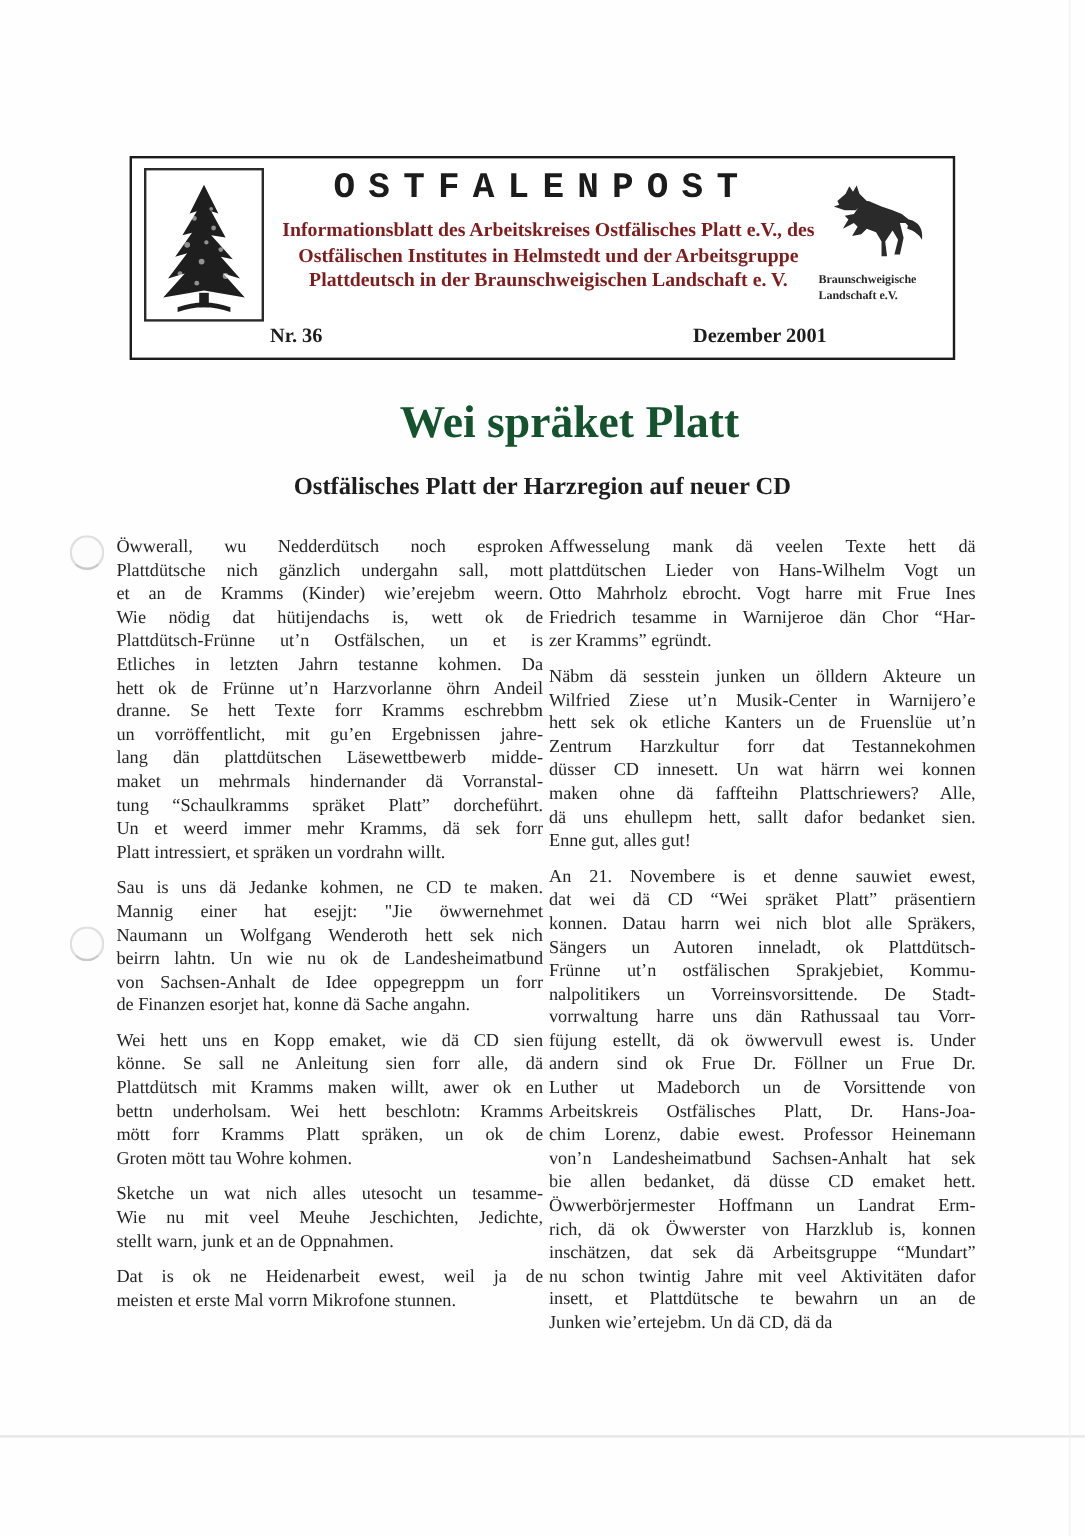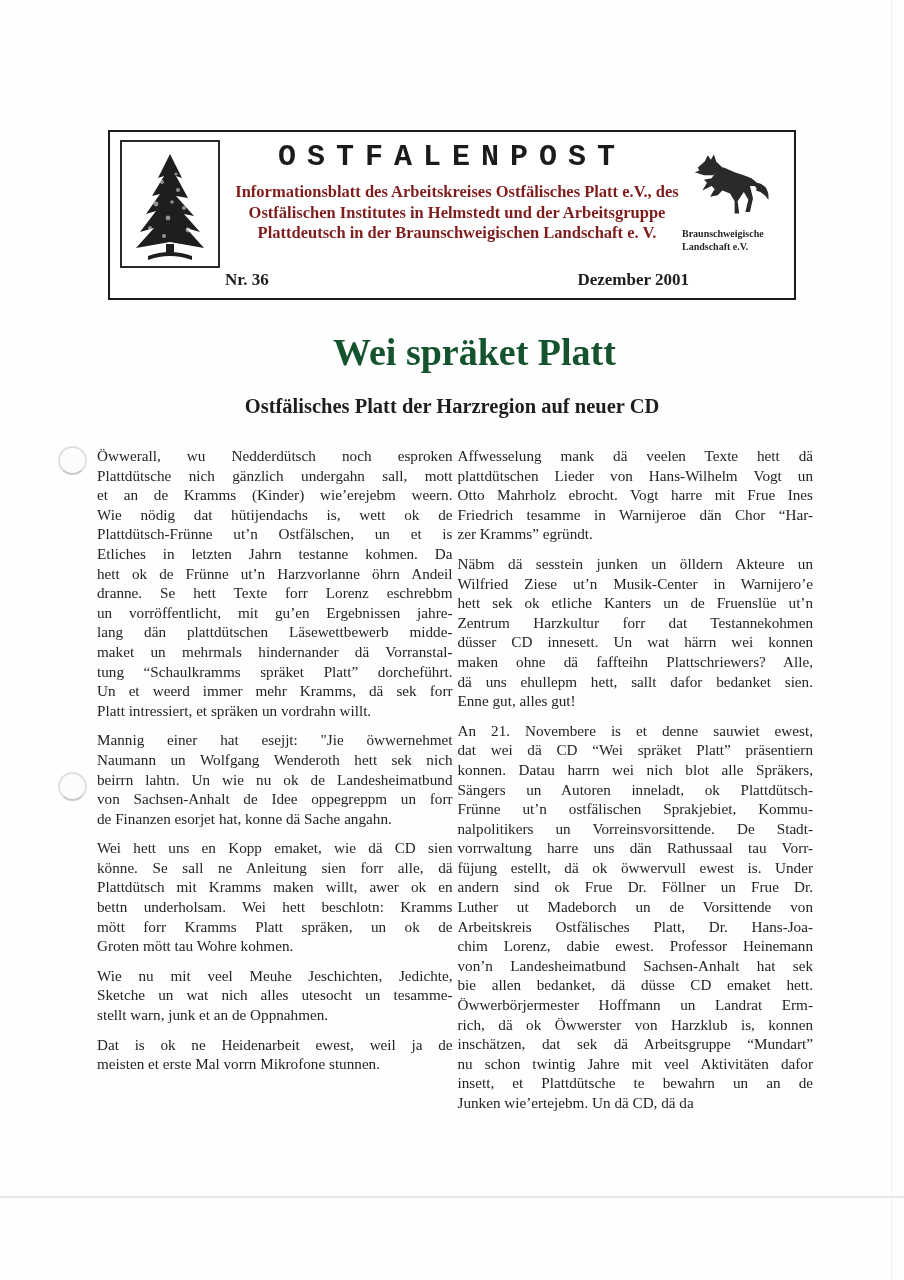--- a/index.html
+++ b/index.html
@@ -173,46 +173,47 @@
   <div class="columns">
     <div class="col">
         <div class="para">
           <div class="tline">Öwwerall, wu Nedderdütsch noch esproken</div>
           <div class="tline">Plattdütsche nich gänzlich undergahn sall, mott</div>
           <div class="tline">et an de Kramms (Kinder) wie’erejebm weern.</div>
           <div class="tline">Wie nödig dat hütijendachs is, wett ok de</div>
           <div class="tline">Plattdütsch-Frünne ut’n Ostfälschen, un et is</div>
           <div class="tline">Etliches in letzten Jahrn testanne kohmen. Da</div>
           <div class="tline">hett ok de Frünne ut’n Harzvorlanne öhrn Andeil</div>
-          <div class="tline">dranne. Se hett Texte forr Lorenz eschrebbm</div>
+          <div class="tline">dranne. Se hett Texte forr Kramms eschrebbm</div>
           <div class="tline">un vorröffentlicht, mit gu’en Ergebnissen jahre-</div>
           <div class="tline">lang dän plattdütschen Läsewettbewerb midde-</div>
           <div class="tline">maket un mehrmals hindernander dä Vorranstal-</div>
           <div class="tline">tung “Schaulkramms spräket Platt” dorcheführt.</div>
           <div class="tline">Un et weerd immer mehr Kramms, dä sek forr</div>
           <div class="tline tlast">Platt intressiert, et spräken un vordrahn willt.</div>
         </div>
         <div class="para">
+          <div class="tline">Sau is uns dä Jedanke kohmen, ne CD te maken.</div>
           <div class="tline">Mannig einer hat esejjt: "Jie öwwernehmet</div>
           <div class="tline">Naumann un Wolfgang Wenderoth hett sek nich</div>
           <div class="tline">beirrn lahtn. Un wie nu ok de Landesheimatbund</div>
           <div class="tline">von Sachsen-Anhalt de Idee oppegreppm un forr</div>
           <div class="tline tlast">de Finanzen esorjet hat, konne dä Sache angahn.</div>
         </div>
         <div class="para">
           <div class="tline">Wei hett uns en Kopp emaket, wie dä CD sien</div>
           <div class="tline">könne. Se sall ne Anleitung sien forr alle, dä</div>
           <div class="tline">Plattdütsch mit Kramms maken willt, awer ok en</div>
           <div class="tline">bettn underholsam. Wei hett beschlotn: Kramms</div>
           <div class="tline">mött forr Kramms Platt spräken, un ok de</div>
           <div class="tline tlast">Groten mött tau Wohre kohmen.</div>
         </div>
         <div class="para">
+          <div class="tline">Sketche un wat nich alles utesocht un tesamme-</div>
           <div class="tline">Wie nu mit veel Meuhe Jeschichten, Jedichte,</div>
-          <div class="tline">Sketche un wat nich alles utesocht un tesamme-</div>
           <div class="tline tlast">stellt warn, junk et an de Oppnahmen.</div>
         </div>
         <div class="para">
           <div class="tline">Dat is ok ne Heidenarbeit ewest, weil ja de</div>
           <div class="tline tlast">meisten et erste Mal vorrn Mikrofone stunnen.</div>
         </div>
       </div>
     <div class="col">
         <div class="para">
           <div class="tline">Affwesselung mank dä veelen Texte hett dä</div>

